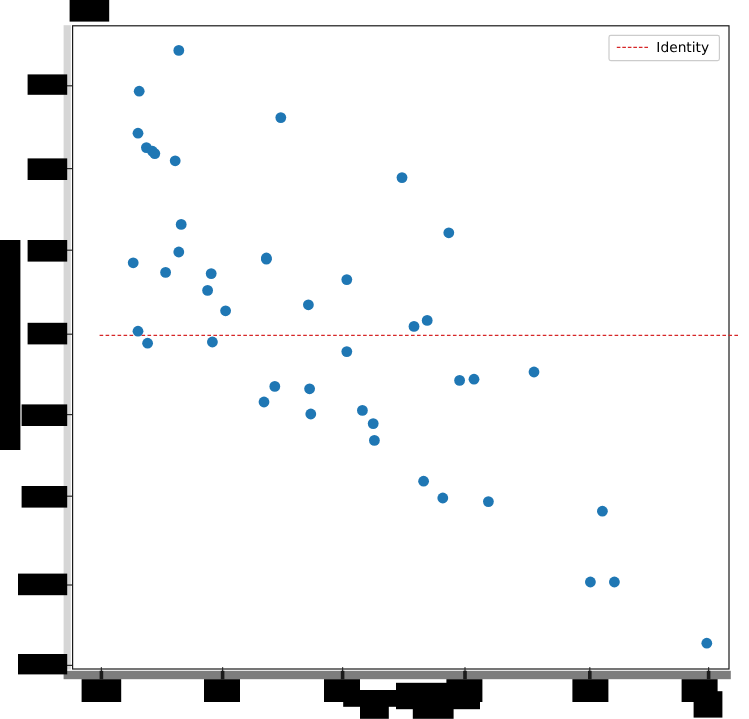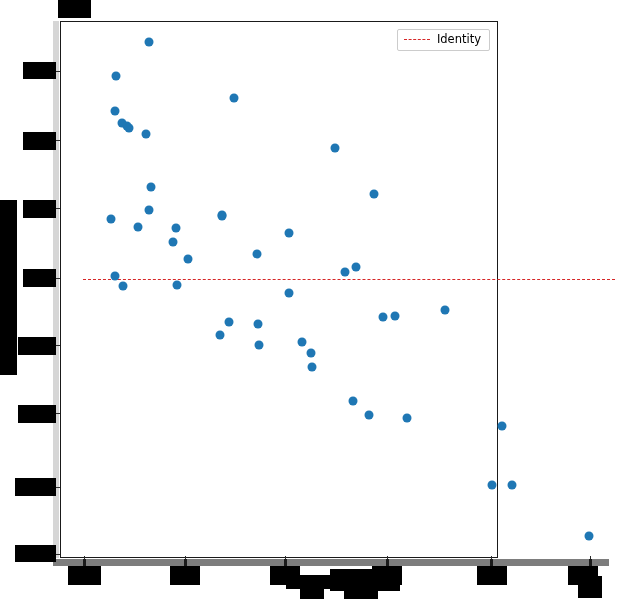--- a/index.html
+++ b/index.html
@@ -2,21 +2,21 @@
 <html><head>
 <meta charset="utf-8">
 <style>
   html,body{margin:0;padding:0;background:#ffffff;}
   body{width:624px;height:599px;position:relative;overflow:hidden;
        font-family:"DejaVu Sans","Liberation Sans",sans-serif;}
 
   #stage{position:absolute;left:0;top:0;width:624px;height:599px;background:#ffffff;}
 
   
-  .axes-frame{position:absolute;left:60px;top:21px;width:438px;height:537px;
+  .axes-frame{position:absolute;left:60px;top:21px;width:548px;height:537px;
               border:1px solid #1a1a1a;background:#ffffff;box-sizing:border-box;}
 
   
   .pt{position:absolute;width:9px;height:9px;border-radius:50%;
       background:#1f77b4;transform:translate(-50%,-50%);}
 
   
   .identity-line{position:absolute;height:0;border-top:1.6px dashed #d62728;}
 
   

